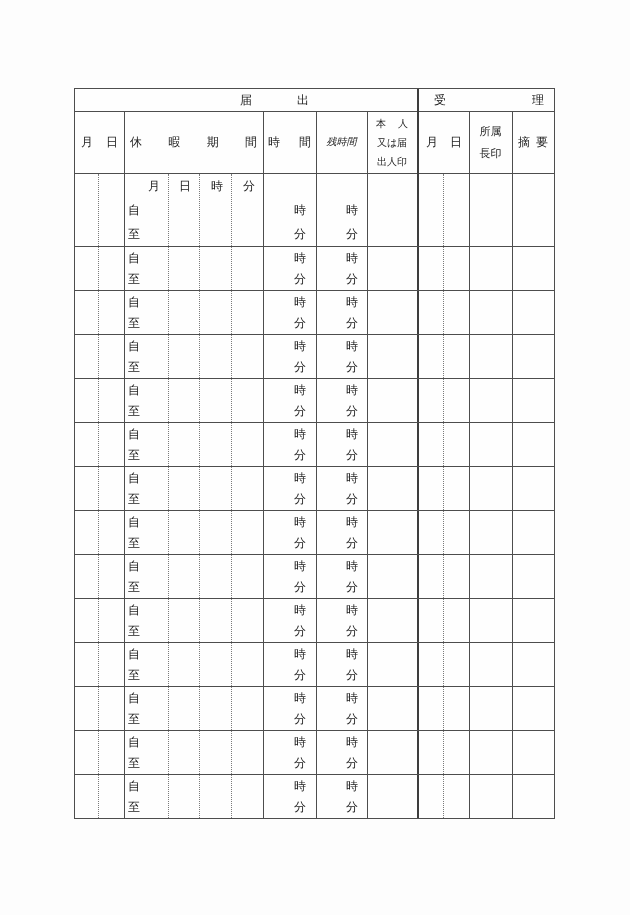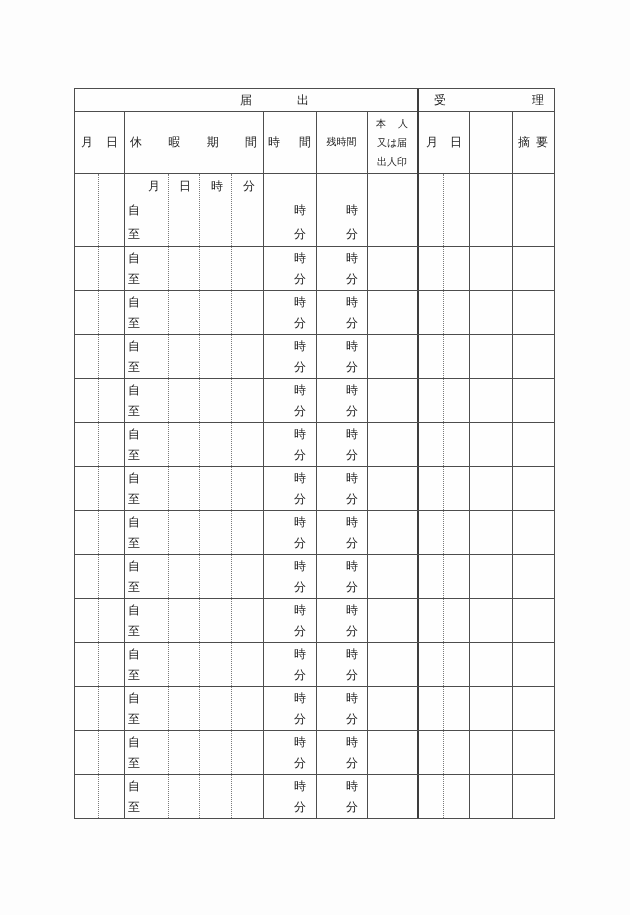--- a/index.html
+++ b/index.html
@@ -29,21 +29,21 @@
   
   .hdr2{
     position:absolute;left:0;top:22px;width:479px;height:62px;
     border-bottom:1px solid #4d4d4d;
   }
   .hcell{
     position:absolute;top:0;height:62px;box-sizing:border-box;
     display:flex;align-items:center;font-size:12px;
   }
   .hcell.sb{justify-content:space-between;}
-  .hcell.center{justify-content:center;}
+  .hcell.center{justify-content:center;font-style:italic;}
   .hcell.col{flex-direction:column;justify-content:center;}
   .seal-line{width:100%;box-sizing:border-box;line-height:19px;font-size:10px;text-align:center;}
   .seal-line.sb{display:flex;justify-content:space-between;padding:0 9px;}
   .chief-line{line-height:22px;font-size:11px;text-align:center;}
   
   .row-first{
     position:absolute;left:0;top:85px;width:479px;height:72px;
   }
   .data-row{
     position:absolute;left:0;width:479px;height:44px;
@@ -95,20 +95,24 @@
         <span class="seal-line sb">
           <span>本</span>
           <span>人</span>
         </span>
         <span class="seal-line">又は届</span>
         <span class="seal-line">出人印</span>
       </div>
       <div class="hcell sb" style="left:344px;width:50px;padding:0 7px">
         <span>月</span>
         <span>日</span>
+      </div>
+      <div class="hcell col" style="left:394px;width:43px">
+        <span class="chief-line">所属</span>
+        <span class="chief-line">長印</span>
       </div>
       <div class="hcell sb" style="left:437px;width:42px;padding:0 6px">
         <span>摘</span>
         <span>要</span>
       </div>
     </div>
 
     <div class="row-first">
       <span class="lab l24 ra" style="left:49px;width:44px;top:0;padding-right:8px">月</span>
       <span class="lab l24 ra" style="left:93px;width:31px;top:0;padding-right:8px">日</span>

